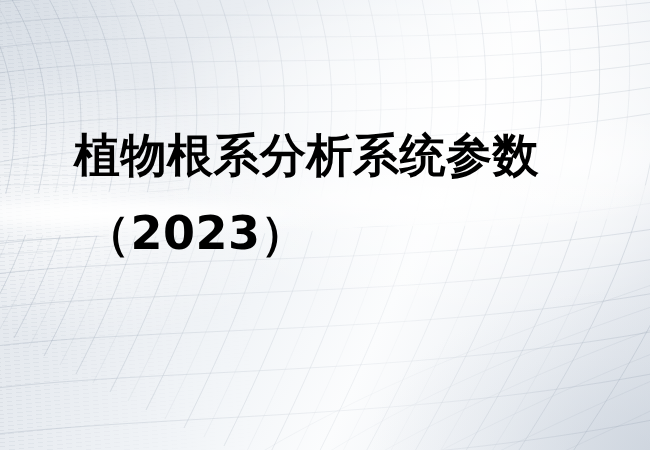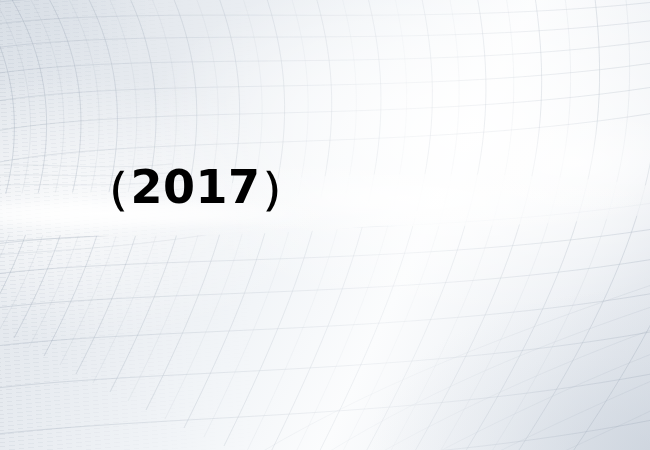--- a/index.html
+++ b/index.html
@@ -197,16 +197,17 @@
 
         </g>
       </g>
     </svg>
   </div>
 
   <div class="bg-layer bg-scan"></div>
   <div class="bg-layer bg-sheen"></div>
 
   <div class="title-block">
-    <div class="title-line title-line-2">（2017）</div>
+    <div class="title-line title-line-1">植物根系分析系统参数</div>
+    <div class="title-line title-line-2">（2023）</div>
   </div>
 
 </div>
 
 </body></html>

